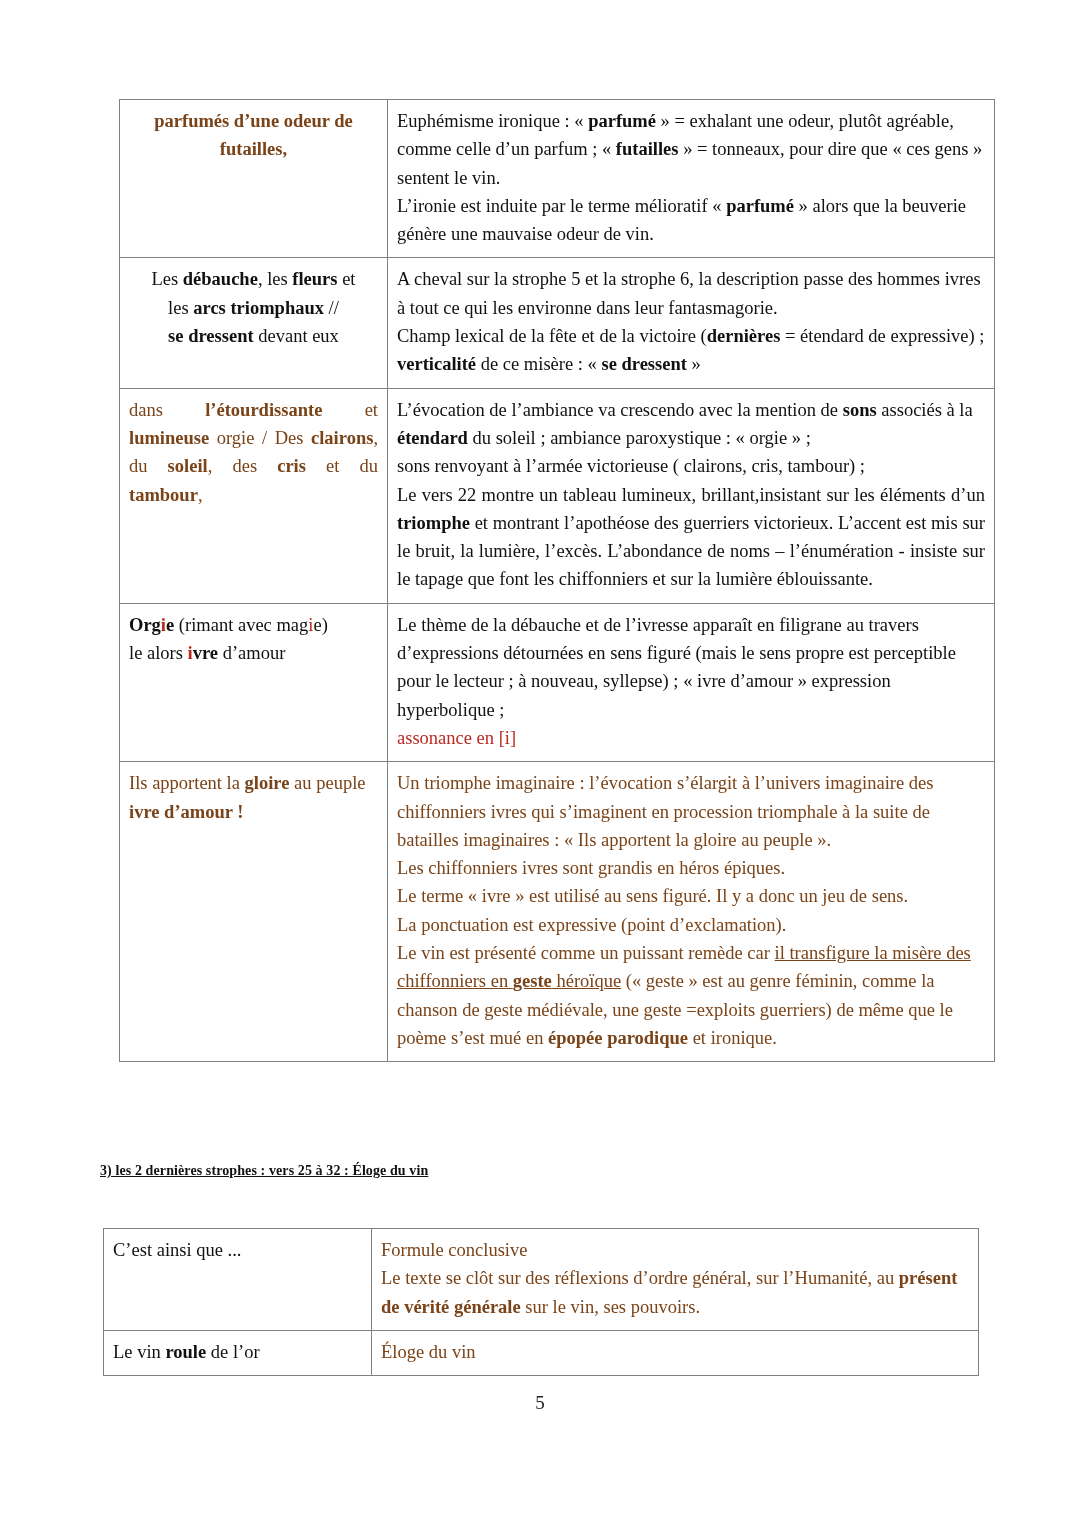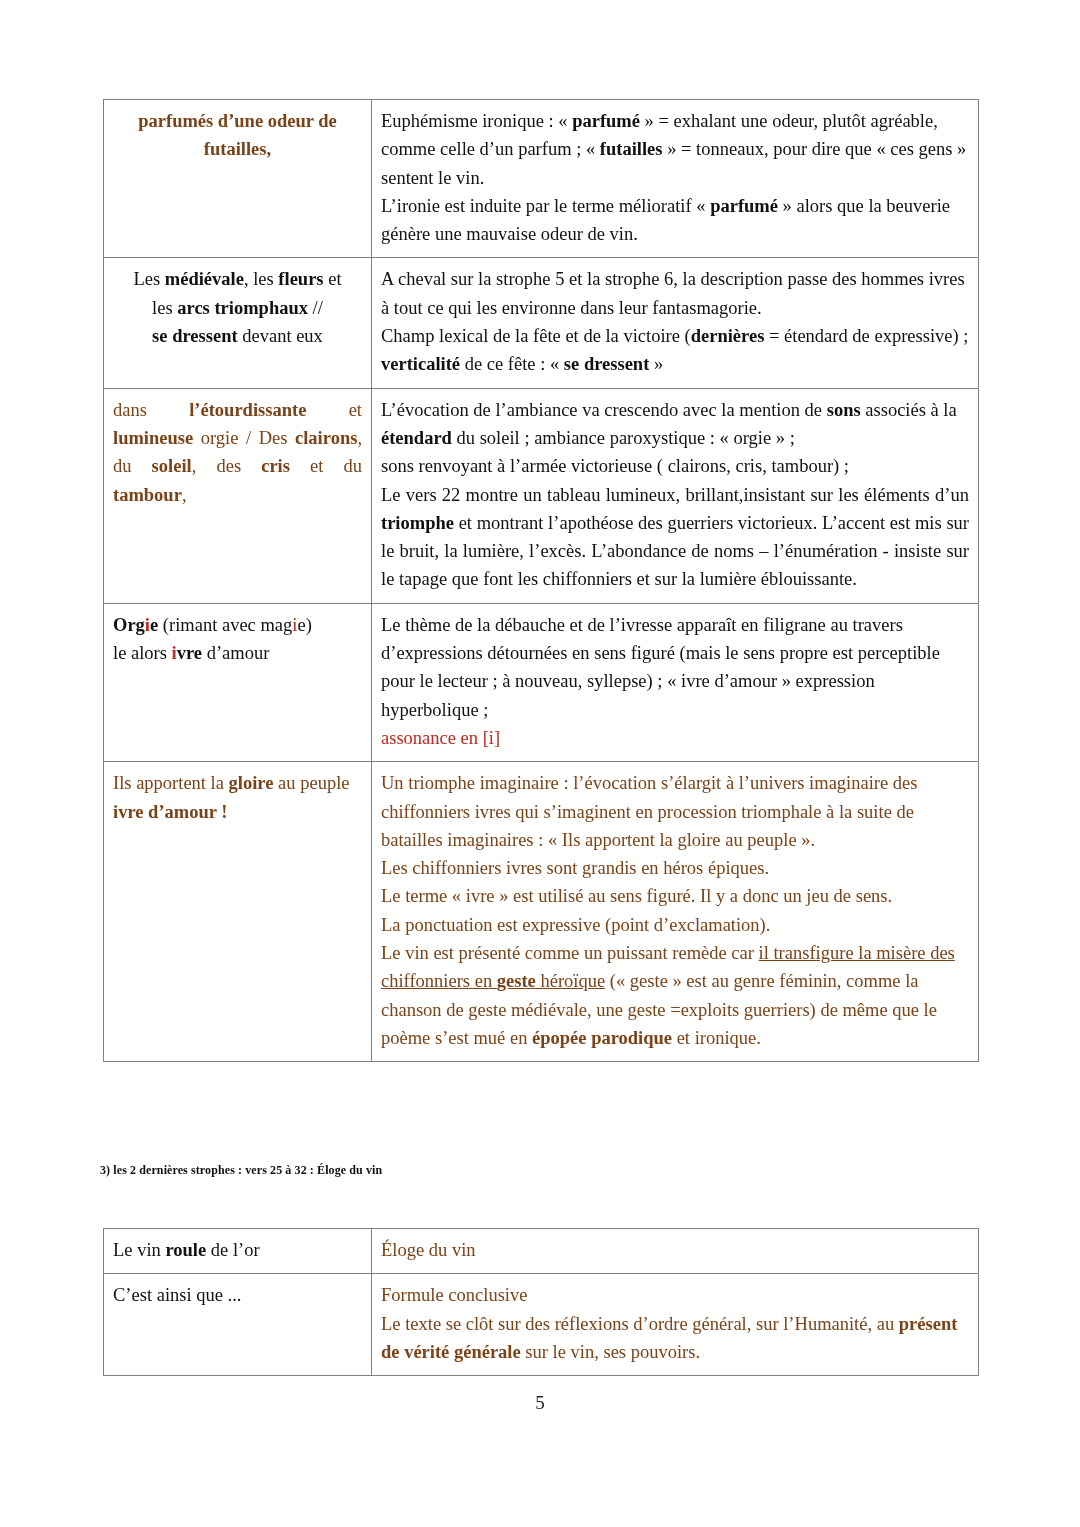--- a/index.html
+++ b/index.html
@@ -26,21 +26,21 @@
   }
 
   .analysis-table {
     position: absolute;
     left: 103px;
     width: 875px;
     border-collapse: collapse;
     table-layout: fixed;
   }
 
-  #table-main { top: 99px; }
+  #table-main { top: 99px; margin-left: 16px; }
   #table-final { top: 1228px; }
 
   .analysis-table td {
     border: 1px solid #808080;
     vertical-align: top;
     padding: 7px 9px 9px 9px;
     font-size: 18.5px;
     line-height: 1.53;
   }
 
@@ -56,23 +56,24 @@
   .u { text-decoration: underline; }
   .center { text-align: center; }
   .justify { text-align: justify; text-align-last: justify; }
   .just { text-align: justify; }
   .loose { line-height: 2.0; }
 
   .section-heading {
     position: absolute;
     left: 100px;
     top: 1163px;
-    font-size: 12px;
+    font-size: 14px;
     font-weight: bold;
     color: #111111;
+    text-decoration: underline;
     letter-spacing: 0.1px;
   }
 
   .page-number {
     position: absolute;
     top: 1392px;
     left: 0;
     width: 1080px;
     text-align: center;
     font-size: 19px;
@@ -98,27 +99,27 @@
         </td>
         <td class="col-comment black loose">
           <div><span>Euphémisme ironique : « </span><span class="b">parfumé</span><span> » = exhalant une odeur, plutôt agréable, comme celle d’un parfum ; « </span><span class="b">futailles</span><span> » = tonneaux, pour dire que « ces gens » sentent le vin.</span></div>
           <div><span>L’ironie est induite par le terme mélioratif « </span><span class="b">parfumé</span><span> » alors que la beuverie génère une mauvaise odeur de vin.</span></div>
         </td>
       </tr>
 
 
       <tr>
         <td class="col-quote center black loose">
-          <span>Les </span><span class="b">médiévale</span><span>, les </span><span class="b">fleurs</span><span> et</span><br>
+          <span>Les </span><span class="b">débauche</span><span>, les </span><span class="b">fleurs</span><span> et</span><br>
           <span>les </span><span class="b">arcs triomphaux</span><span> //</span><br>
           <span class="b">se dressent</span><span> devant eux</span>
         </td>
         <td class="col-comment black loose">
           <div><span>A cheval sur la strophe 5 et la strophe 6, la description passe des hommes ivres à tout ce qui les environne dans leur fantasmagorie.</span></div>
-          <div><span>Champ lexical de la fête et de la victoire (</span><span class="b">dernières</span><span> = étendard de expressive) ; </span><span class="b">verticalité</span><span> de ce fête : « </span><span class="b">se dressent</span><span> »</span></div>
+          <div><span>Champ lexical de la fête et de la victoire (</span><span class="b">dernières</span><span> = étendard de expressive) ; </span><span class="b">verticalité</span><span> de ce misère : « </span><span class="b">se dressent</span><span> »</span></div>
         </td>
       </tr>
 
       <tr>
         <td class="col-quote justify brown loose">
           <span>dans </span><span class="b">l’étourdissante</span><span> et </span><span class="b">lumineuse</span><span> orgie / Des </span><span class="b">clairons</span><span>, du </span><span class="b">soleil</span><span>, des </span><span class="b">cris</span><span> et du </span><span class="b">tambour</span><span>,</span>
         </td>
         <td class="col-comment black loose">
           <div><span>L’évocation de l’ambiance va crescendo avec la mention de </span><span class="b">sons</span><span> associés à la </span><span class="b">étendard</span><span> du soleil ; ambiance paroxystique : « orgie » ;</span></div>
           <div><span>sons renvoyant à l’armée victorieuse ( clairons, cris, tambour) ;</span></div>
@@ -155,30 +156,30 @@
 
   <div class="section-heading">3) les 2 dernières strophes : vers 25 à 32 : Éloge du vin</div>
 
   <table class="analysis-table" id="table-final">
     <colgroup>
         <col class="col-quote">
         <col class="col-comment">
       </colgroup>
     <tbody>
       <tr>
-        <td class="col-quote black">
-          <span>Le vin </span><span class="b">roule</span><span> de l’or</span>
-        </td>
-        <td class="col-comment brown">Éloge du vin</td>
-      </tr>
-      <tr>
         <td class="col-quote black">C’est ainsi que ...</td>
         <td class="col-comment brown">
           <div><span>Formule conclusive</span></div>
           <div><span>Le texte se clôt sur des réflexions d’ordre général, sur l’Humanité, au </span><span class="b">présent de vérité générale</span><span> sur le vin, ses pouvoirs.</span></div>
         </td>
+      </tr>
+      <tr>
+        <td class="col-quote black">
+          <span>Le vin </span><span class="b">roule</span><span> de l’or</span>
+        </td>
+        <td class="col-comment brown">Éloge du vin</td>
       </tr>
     </tbody>
   </table>
 
   <div class="page-number">5</div>
 
 </div>
 
 </body></html>

